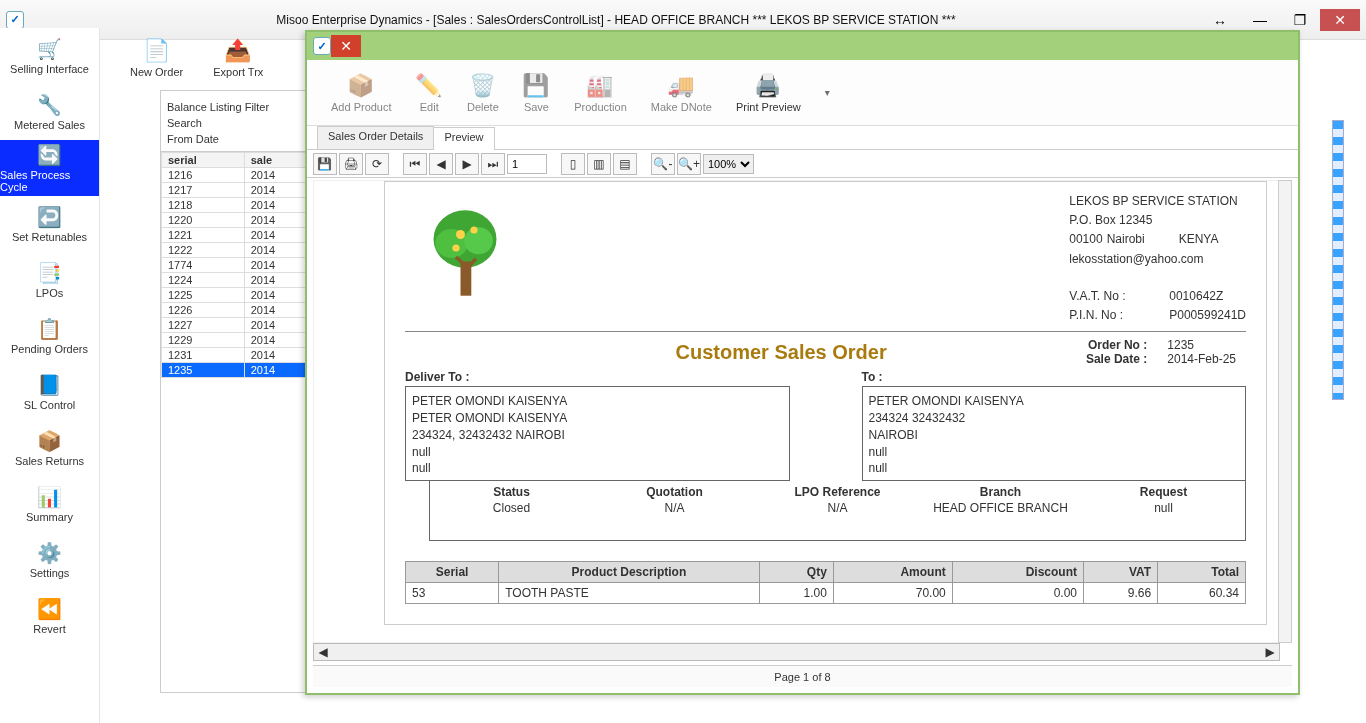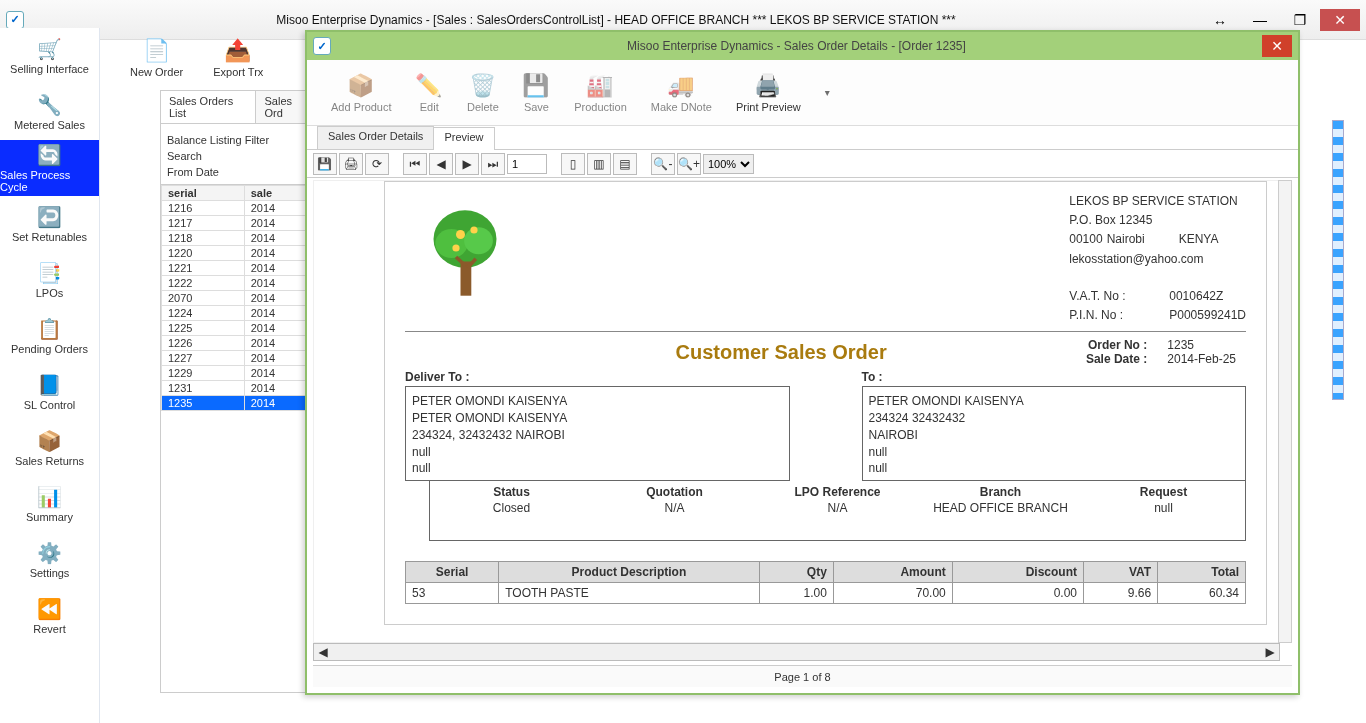--- a/index.html
+++ b/index.html
@@ -175,24 +175,20 @@
       <div class="icon">📄</div>
       <span>New Order</span>
     </div>
     <div class="btn">
       <div class="icon">📤</div>
       <span>Export Trx</span>
     </div>
   </div>
 
 <div class="orderslist">
-  <div class="tabs">
-    <div class="tab active">Sales Orders List</div>
-    <div class="tab">Sales Ord</div>
-  </div>
   <div class="filter">
     <div class="lbl">Balance Listing Filter</div>
     <div class="lbl">Search</div>
     <div class="lbl">From Date</div>
   </div>
   <table>
     <thead>
         <tr>
       <th>serial</th>
       <th>sale</th>
@@ -217,21 +213,21 @@
         </tr>
         <tr>
           <td>1221</td>
           <td>2014</td>
         </tr>
         <tr>
           <td>1222</td>
           <td>2014</td>
         </tr>
         <tr>
-          <td>2070</td>
+          <td>1774</td>
           <td>2014</td>
         </tr>
         <tr>
           <td>1224</td>
           <td>2014</td>
         </tr>
         <tr>
           <td>1225</td>
           <td>2014</td>
         </tr>
@@ -257,21 +253,20 @@
         </tr>
       </tbody>
   </table>
 </div>
 
 <div class="rgutter"></div>
 
 <div class="dialog">
   <div class="dtitle">
     <div class="logo"></div>
-    <div class="txt">Misoo Enterprise Dynamics - Sales Order Details  - [Order 1235]</div>
     <button class="close">✕</button>
   </div>
 
   <div class="toolbar" id="dtoolbar">
       <div class="tb">
         <div class="icon">📦</div>
         <span>Add Product</span>
       </div>
       <div class="tb">
         <div class="icon">✏️</div>

